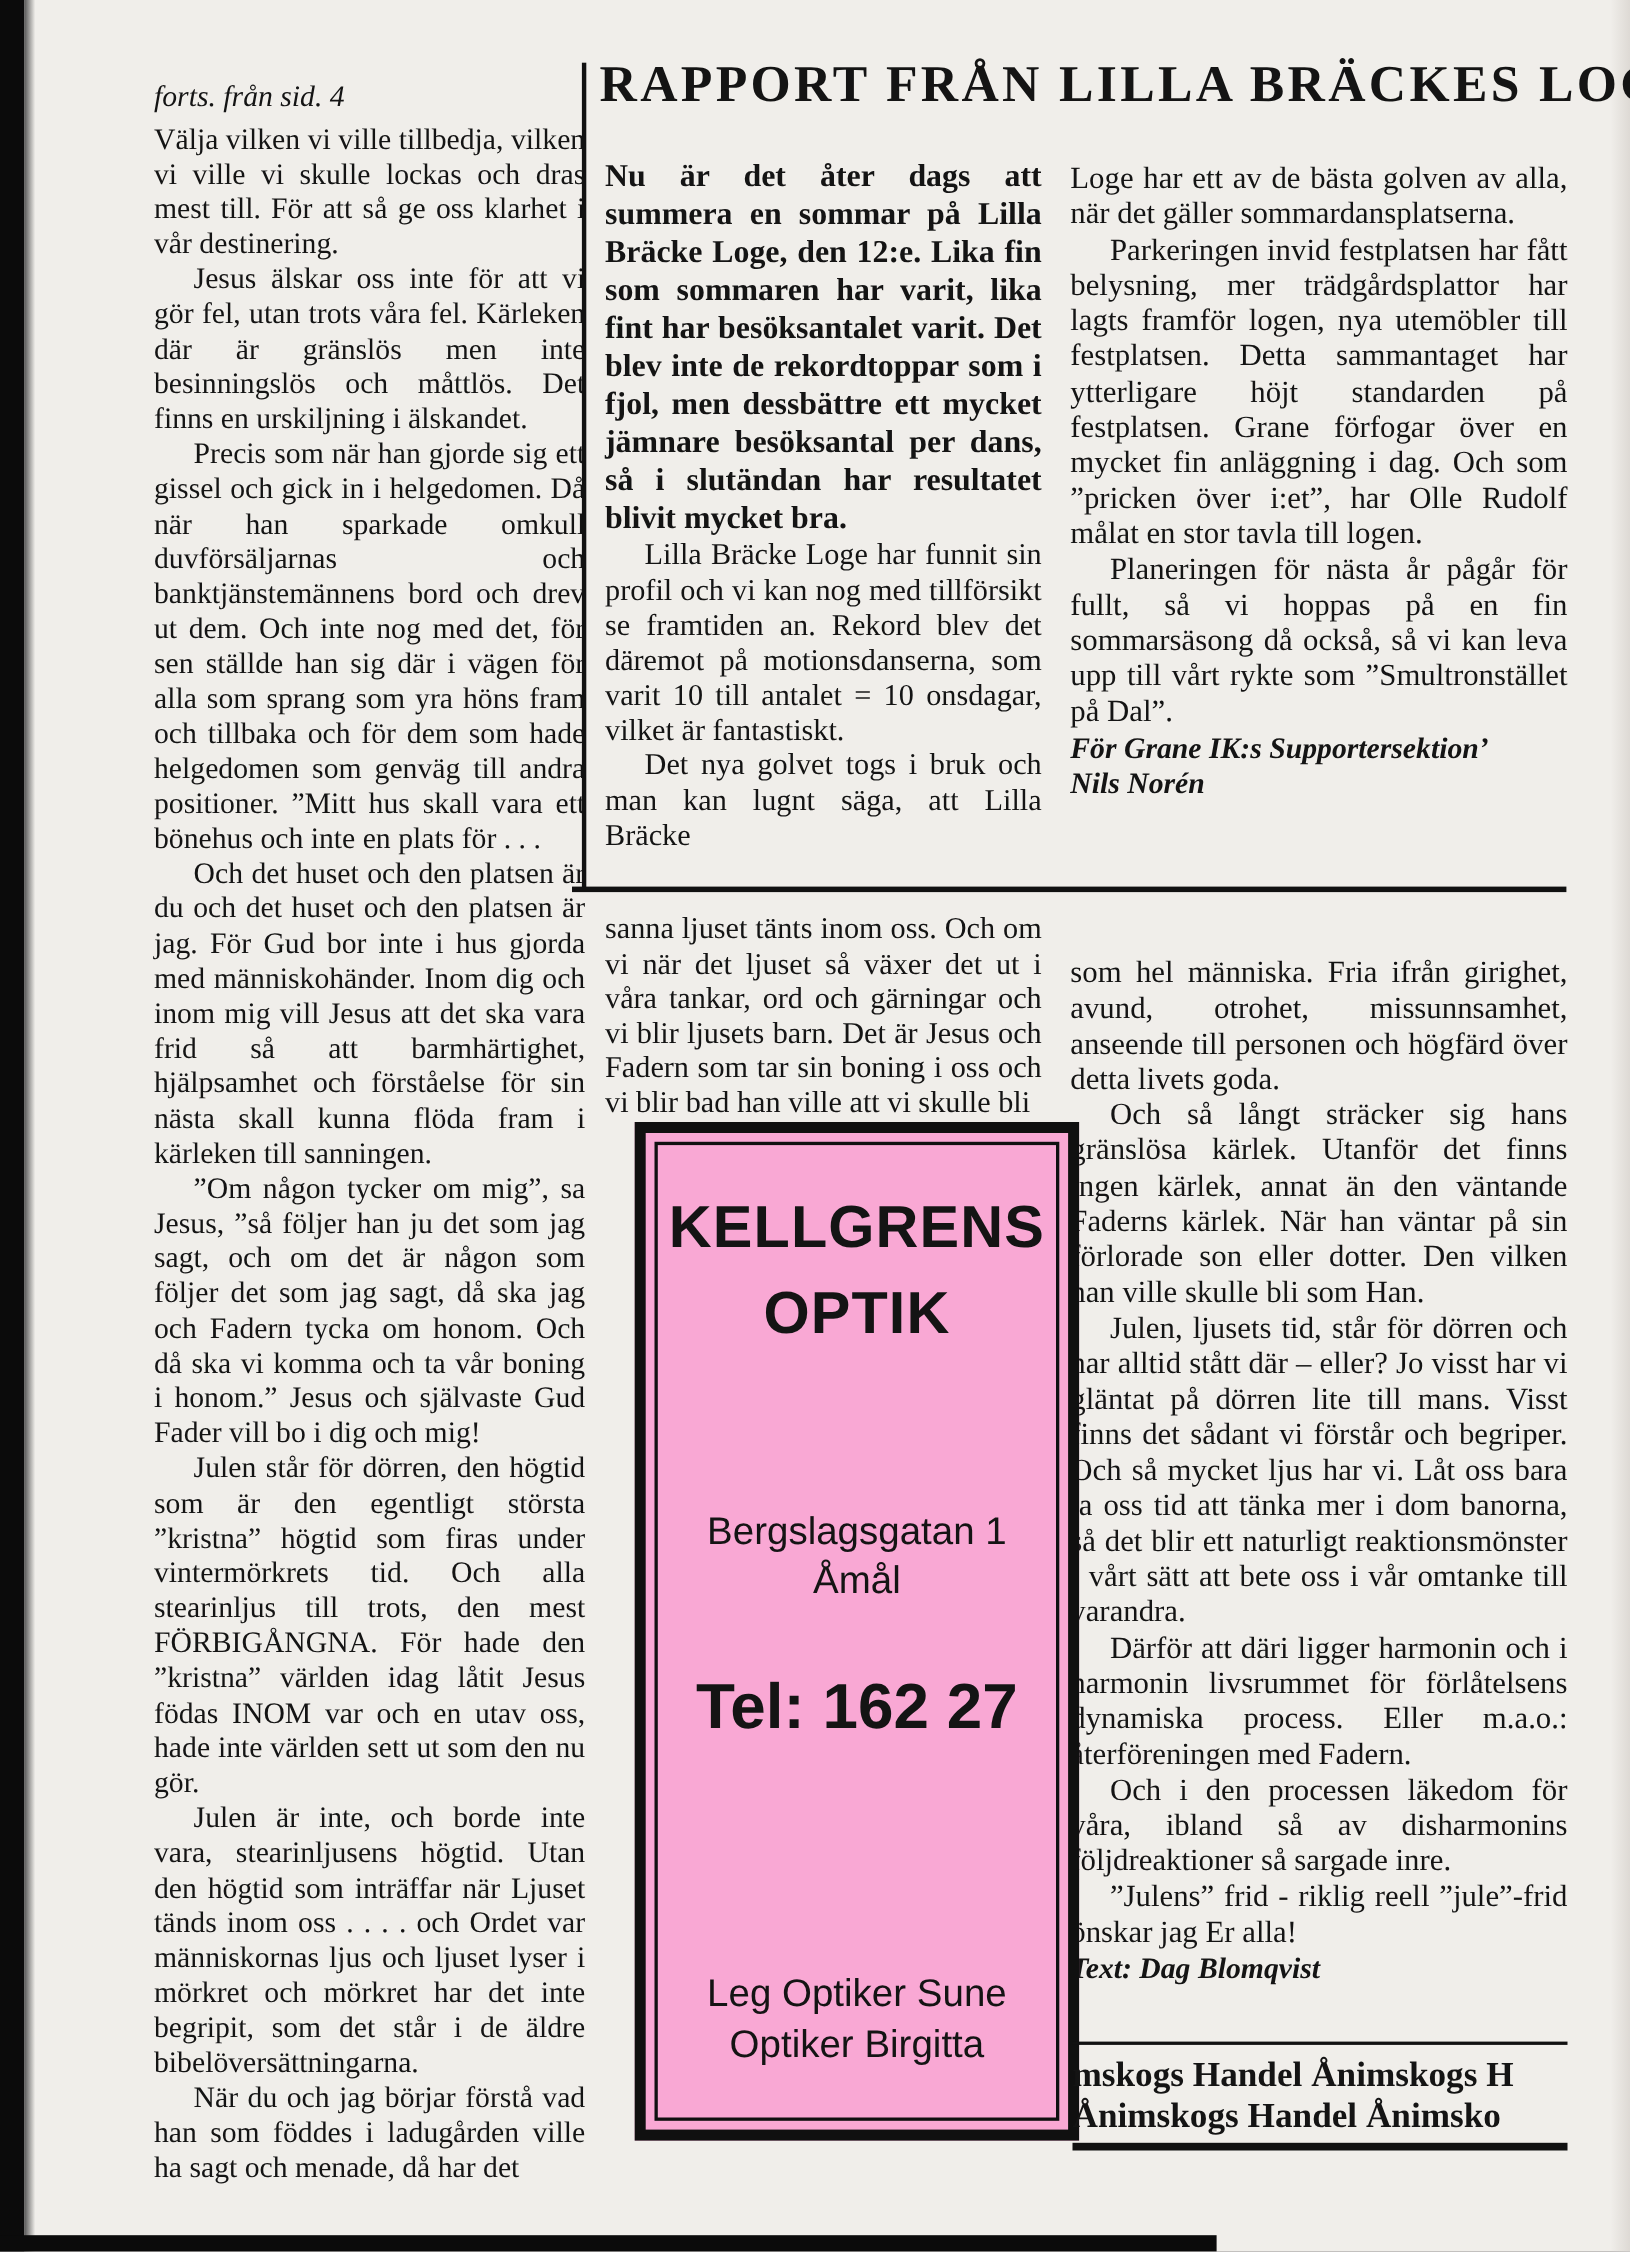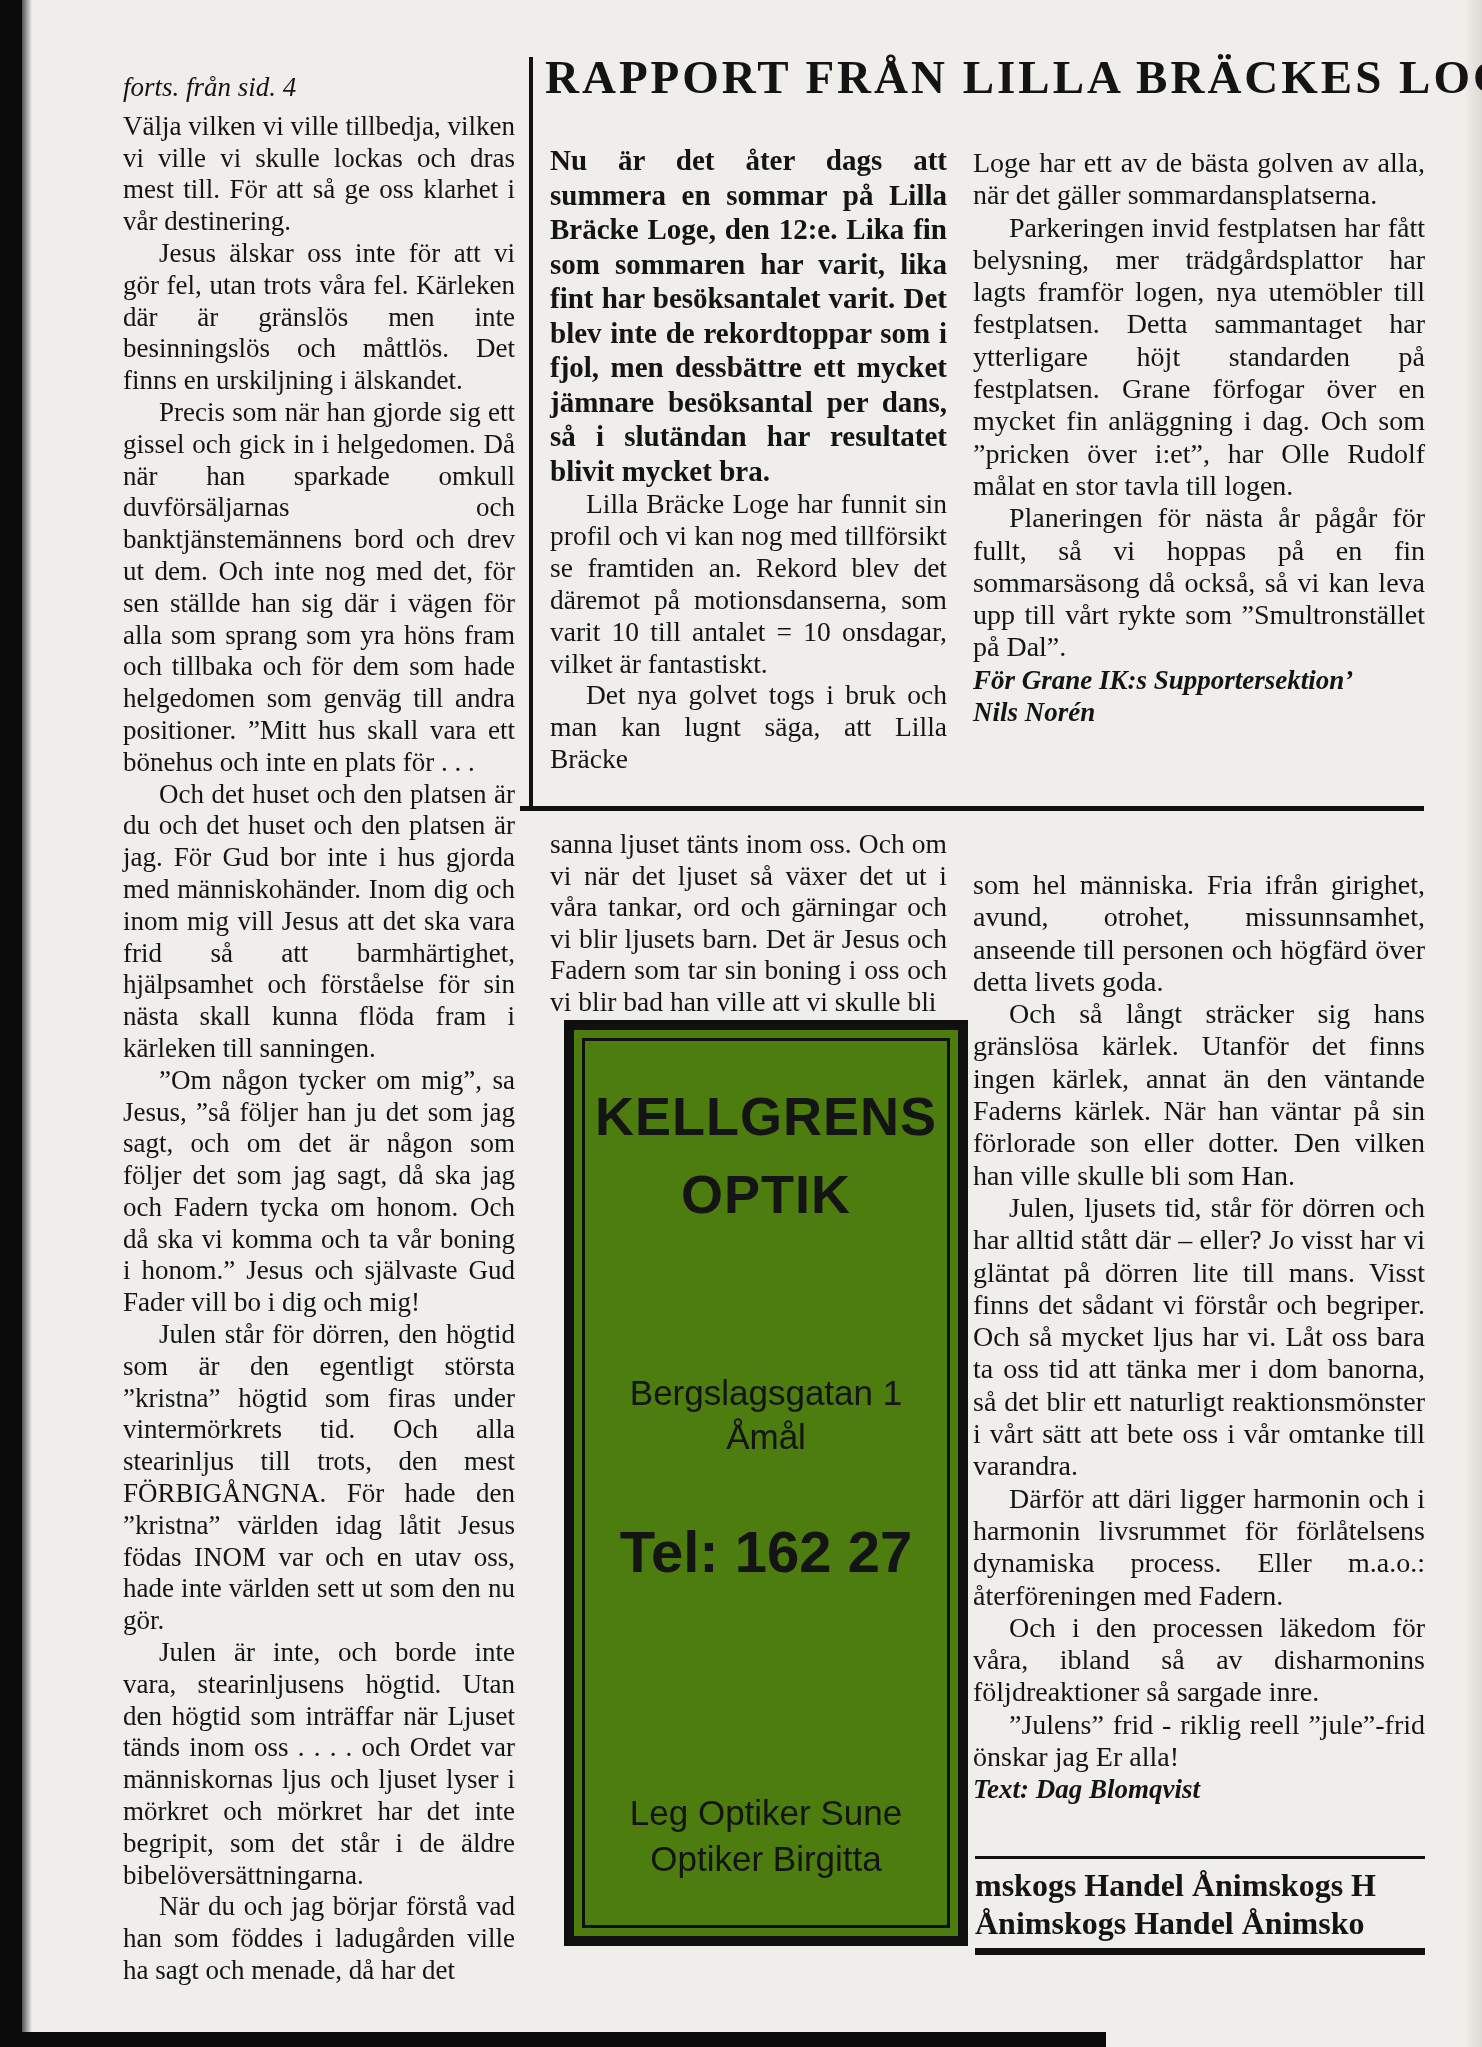--- a/index.html
+++ b/index.html
@@ -14,21 +14,21 @@
     background:linear-gradient(90deg,#555,rgba(240,238,234,0));}
   .edge-bottom{position:absolute;left:0;top:2032px;width:1106px;height:15px;background:#0b0b0b;}
   .edge-right{position:absolute;right:0;top:0;width:18px;height:100%;
     background:linear-gradient(90deg,rgba(240,238,234,0),#ddd9d4);}
 
   p.para{margin:0;}
   .indent{text-indent:36px;}
   .byline{font-style:italic;font-weight:bold;text-align:left;margin-top:5px;}
 
   
-  .left-col{position:absolute;left:123px;top:72px;width:392px;
+  .left-col{position:absolute;left:140px;top:72px;width:392px;
     font-size:27px;line-height:31.8px;text-align:justify;hyphens:auto;}
   .cont-note{margin:0 0 7px 0;font-style:italic;font-size:27px;text-align:left;}
 
   
   .headline{position:absolute;left:545px;top:50px;margin:0;width:900px;
     font-size:47px;font-weight:bold;letter-spacing:3px;white-space:nowrap;}
   .v-rule{position:absolute;left:529px;top:57px;width:4px;height:750px;background:#111;}
   .h-rule{position:absolute;left:520px;top:806px;width:904px;height:5px;background:#111;}
   .article-c1{position:absolute;left:550px;top:143px;width:397px;
     font-size:27.5px;line-height:31.9px;text-align:justify;hyphens:auto;}
@@ -38,22 +38,22 @@
   .article-c2 .byline{font-size:27px;}
 
   
   .lower-mid{position:absolute;left:550px;top:828px;width:397px;
     font-size:27.5px;line-height:31.5px;text-align:justify;hyphens:auto;}
   .lower-right{position:absolute;left:973px;top:869px;width:452px;
     font-size:28px;line-height:32.3px;text-align:justify;hyphens:auto;}
   .lower-right .byline{font-size:27px;}
 
   
-  .ad-box{position:absolute;left:564px;top:1020px;width:404px;height:926px;
-    border:10px solid #101010;background:#4d7c0f;box-sizing:border-box;}
+  .ad-box{position:absolute;left:577px;top:1020px;width:404px;height:926px;
+    border:10px solid #101010;background:#f9a8d4;box-sizing:border-box;}
   .ad-inner{position:absolute;left:8px;top:8px;right:8px;bottom:8px;border:3px solid #101010;}
   .ad-line{position:absolute;left:0;right:0;text-align:center;line-height:1;
     font-family:"Liberation Sans","DejaVu Sans",sans-serif;}
   .ad-name{font-weight:bold;font-size:54px;letter-spacing:1px;}
   .ad-name.n1{top:48px;} .ad-name.n2{top:126px;}
   .ad-addr{font-size:35px;}
   .ad-addr.a1{top:334px;} .ad-addr.a2{top:378px;}
   .ad-tel{top:482px;font-weight:bold;font-size:58px;}
   .ad-person{font-size:35px;}
   .ad-person.p1{top:754px;} .ad-person.p2{top:800px;}

